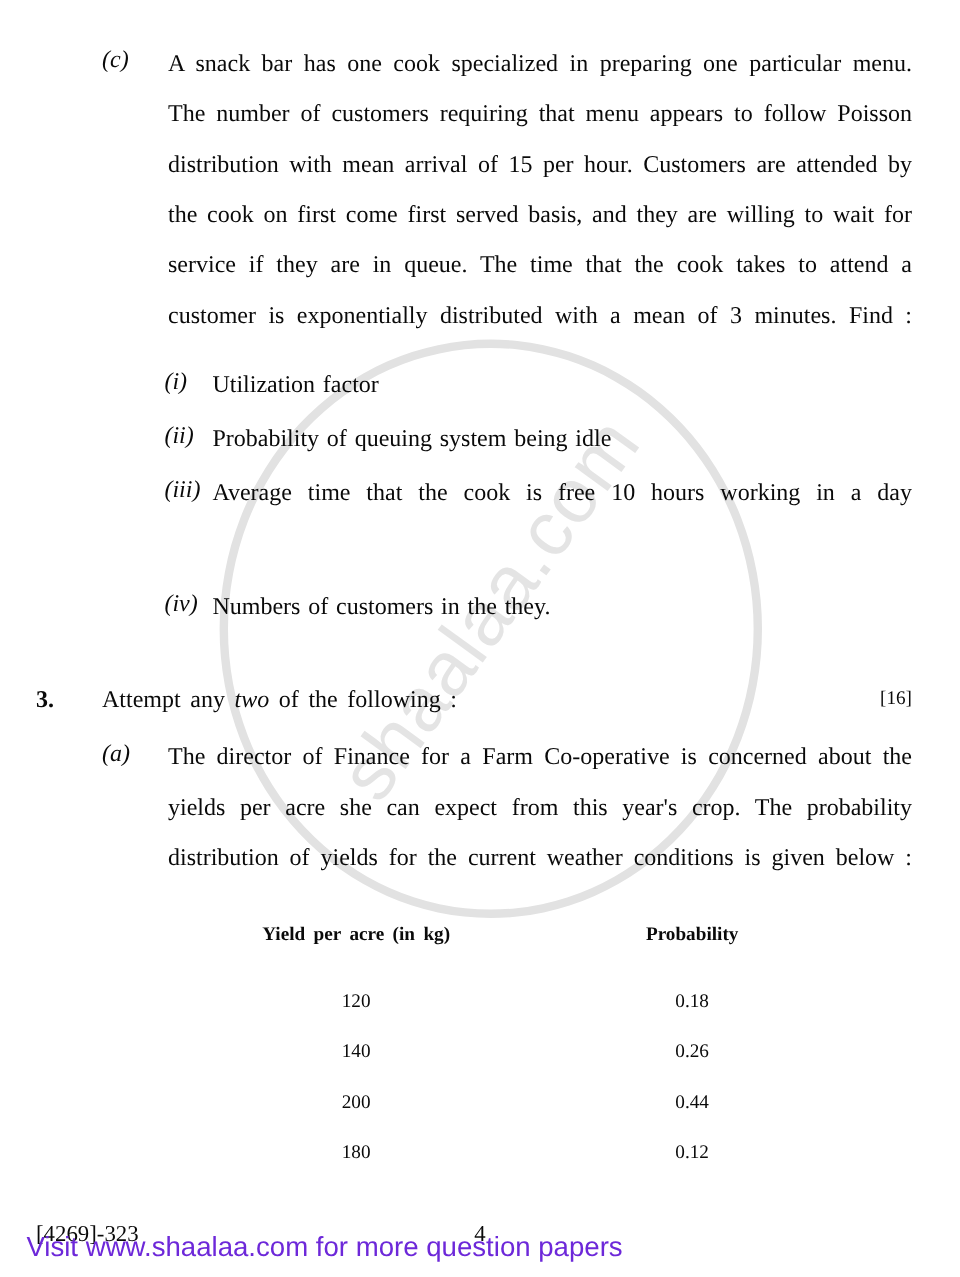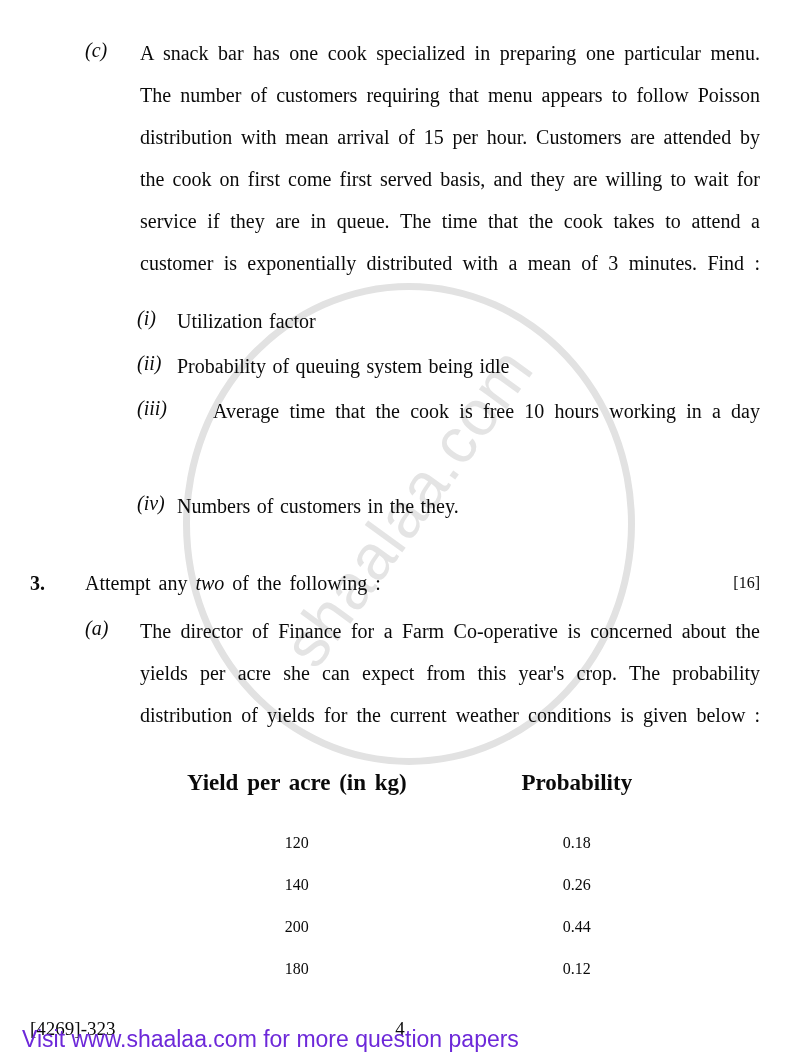--- a/index.html
+++ b/index.html
@@ -79,21 +79,21 @@
   .para.plain { text-align: right; }
 
   
   #blk-c      { left: 85px;  top: 32px;  width: 675px; }
   #blk-c .marker { width: 55px; font-style: italic; }
   #blk-c .para   { width: 620px; }
 
   
   #blk-i    { left: 137px; top: 300px; width: 623px; }
   #blk-ii   { left: 137px; top: 345px; width: 623px; }
-  #blk-iii  { left: 137px; top: 390px; width: 623px; gap: 36px; }
+  #blk-iii  { left: 137px; top: 390px; width: 623px; }
   #blk-iv   { left: 137px; top: 473px; width: 623px; margin-top: 12px; }
   .roman .marker { width: 40px; }
   .roman .para   { width: 583px; }
   #blk-iii .para { width: 583px; }
 
   
   #blk-q3 { left: 30px; top: 565px; width: 730px; }
   #blk-q3 .marker { width: 55px; font-weight: bold; }
   #blk-q3 .q3row {
     width: 675px;
@@ -113,21 +113,21 @@
   
   .prob-table {
     position: absolute;
     left: 140px;
     top: 765px;
     width: 560px;
     border-collapse: collapse;
     z-index: 2;
   }
   .prob-table th {
-    font-size: 23px;
+    font-size: 16px;
     font-weight: bold;
     padding: 5px 0 26px 0;
     text-align: center;
     word-spacing: 3px;
   }
   .prob-table td {
     font-size: 16px;
     padding: 12px 0;
     text-align: center;
   }

